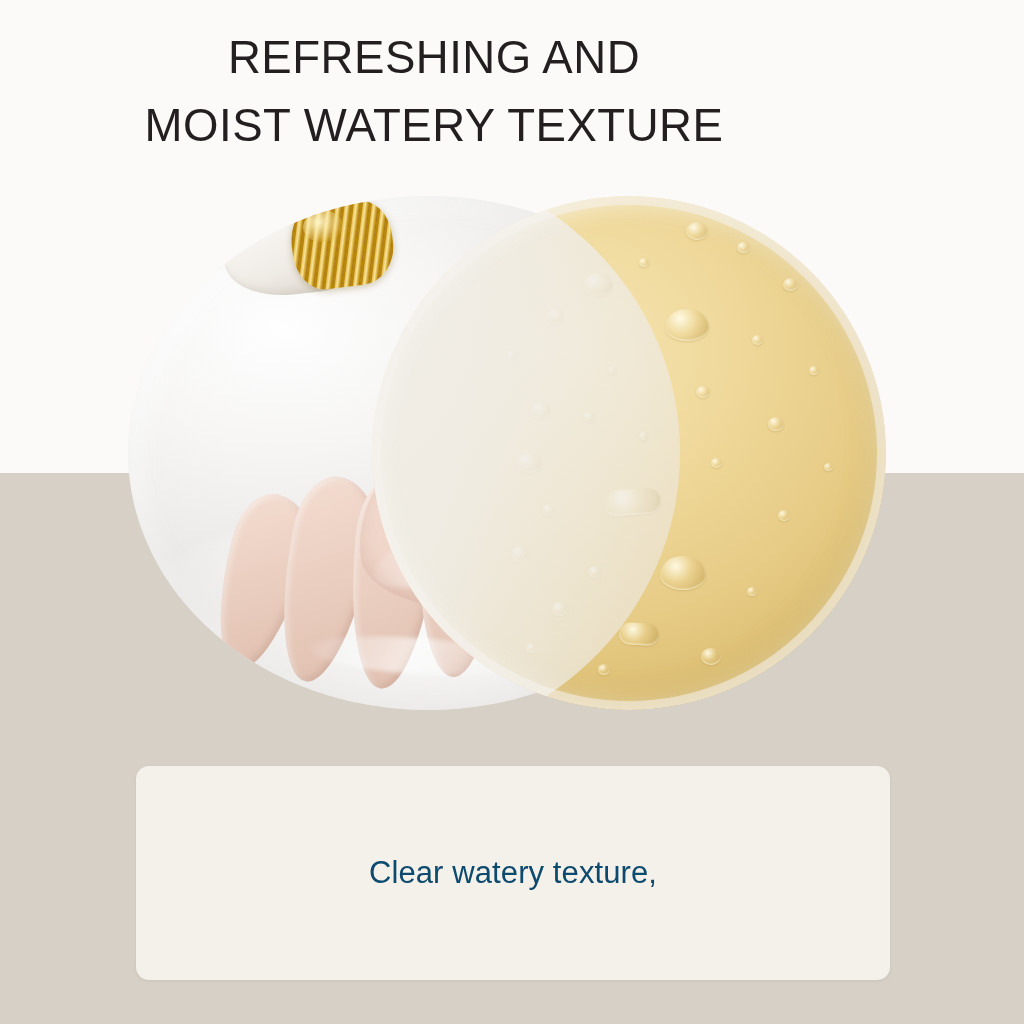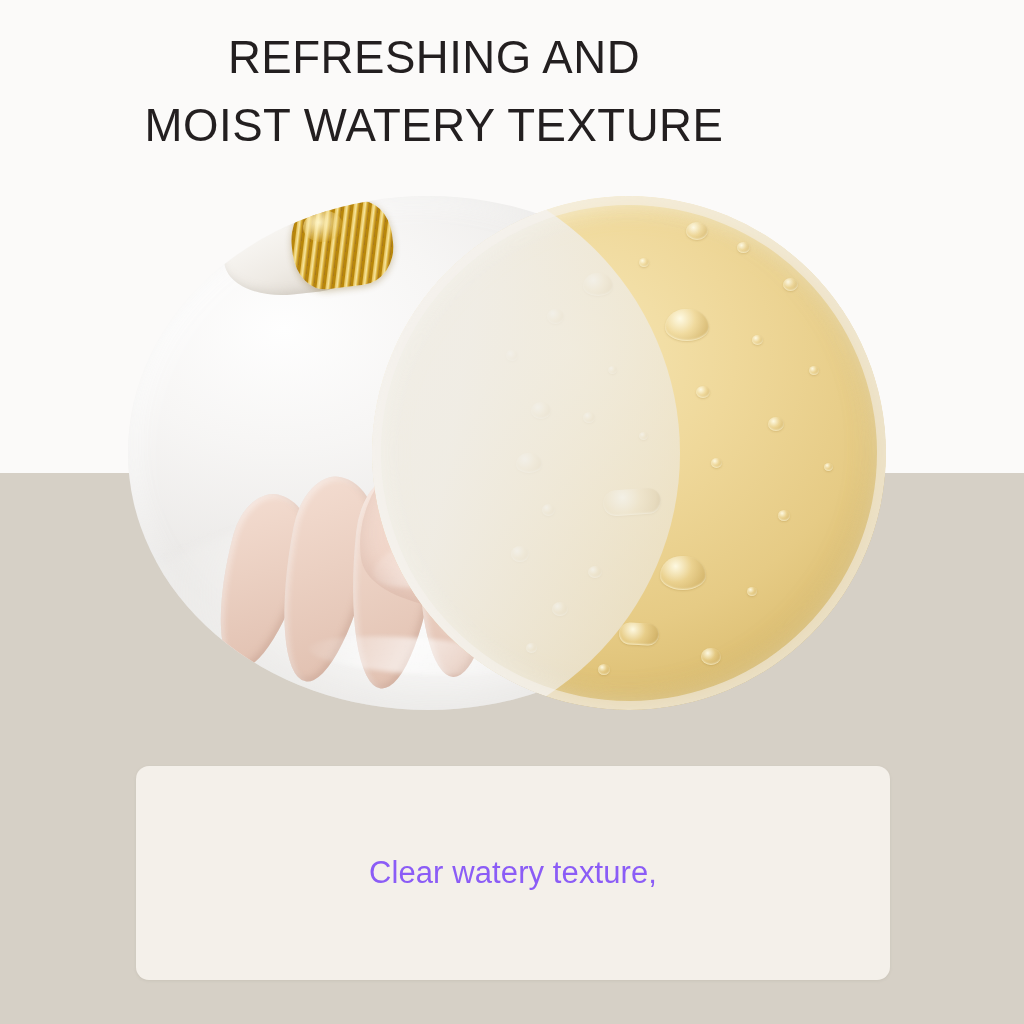--- a/index.html
+++ b/index.html
@@ -284,21 +284,21 @@
     background: #F4F0EA;
     border-radius: 13px;
     box-shadow: 0 1px 3px rgba(150,142,130,0.18);
     display: flex;
     flex-direction: column;
     align-items: center;
     justify-content: center;
   }
   .caption-line {
     display: block;
-    color: #8b5cf6;
+    color: #0c4a6e;
     font-family: "Liberation Sans", sans-serif;
     font-weight: 400;
     font-size: 31px;
     line-height: 56px;
     letter-spacing: 0.1px;
     text-align: center;
     white-space: nowrap;
   }
 </style>
 </head>

